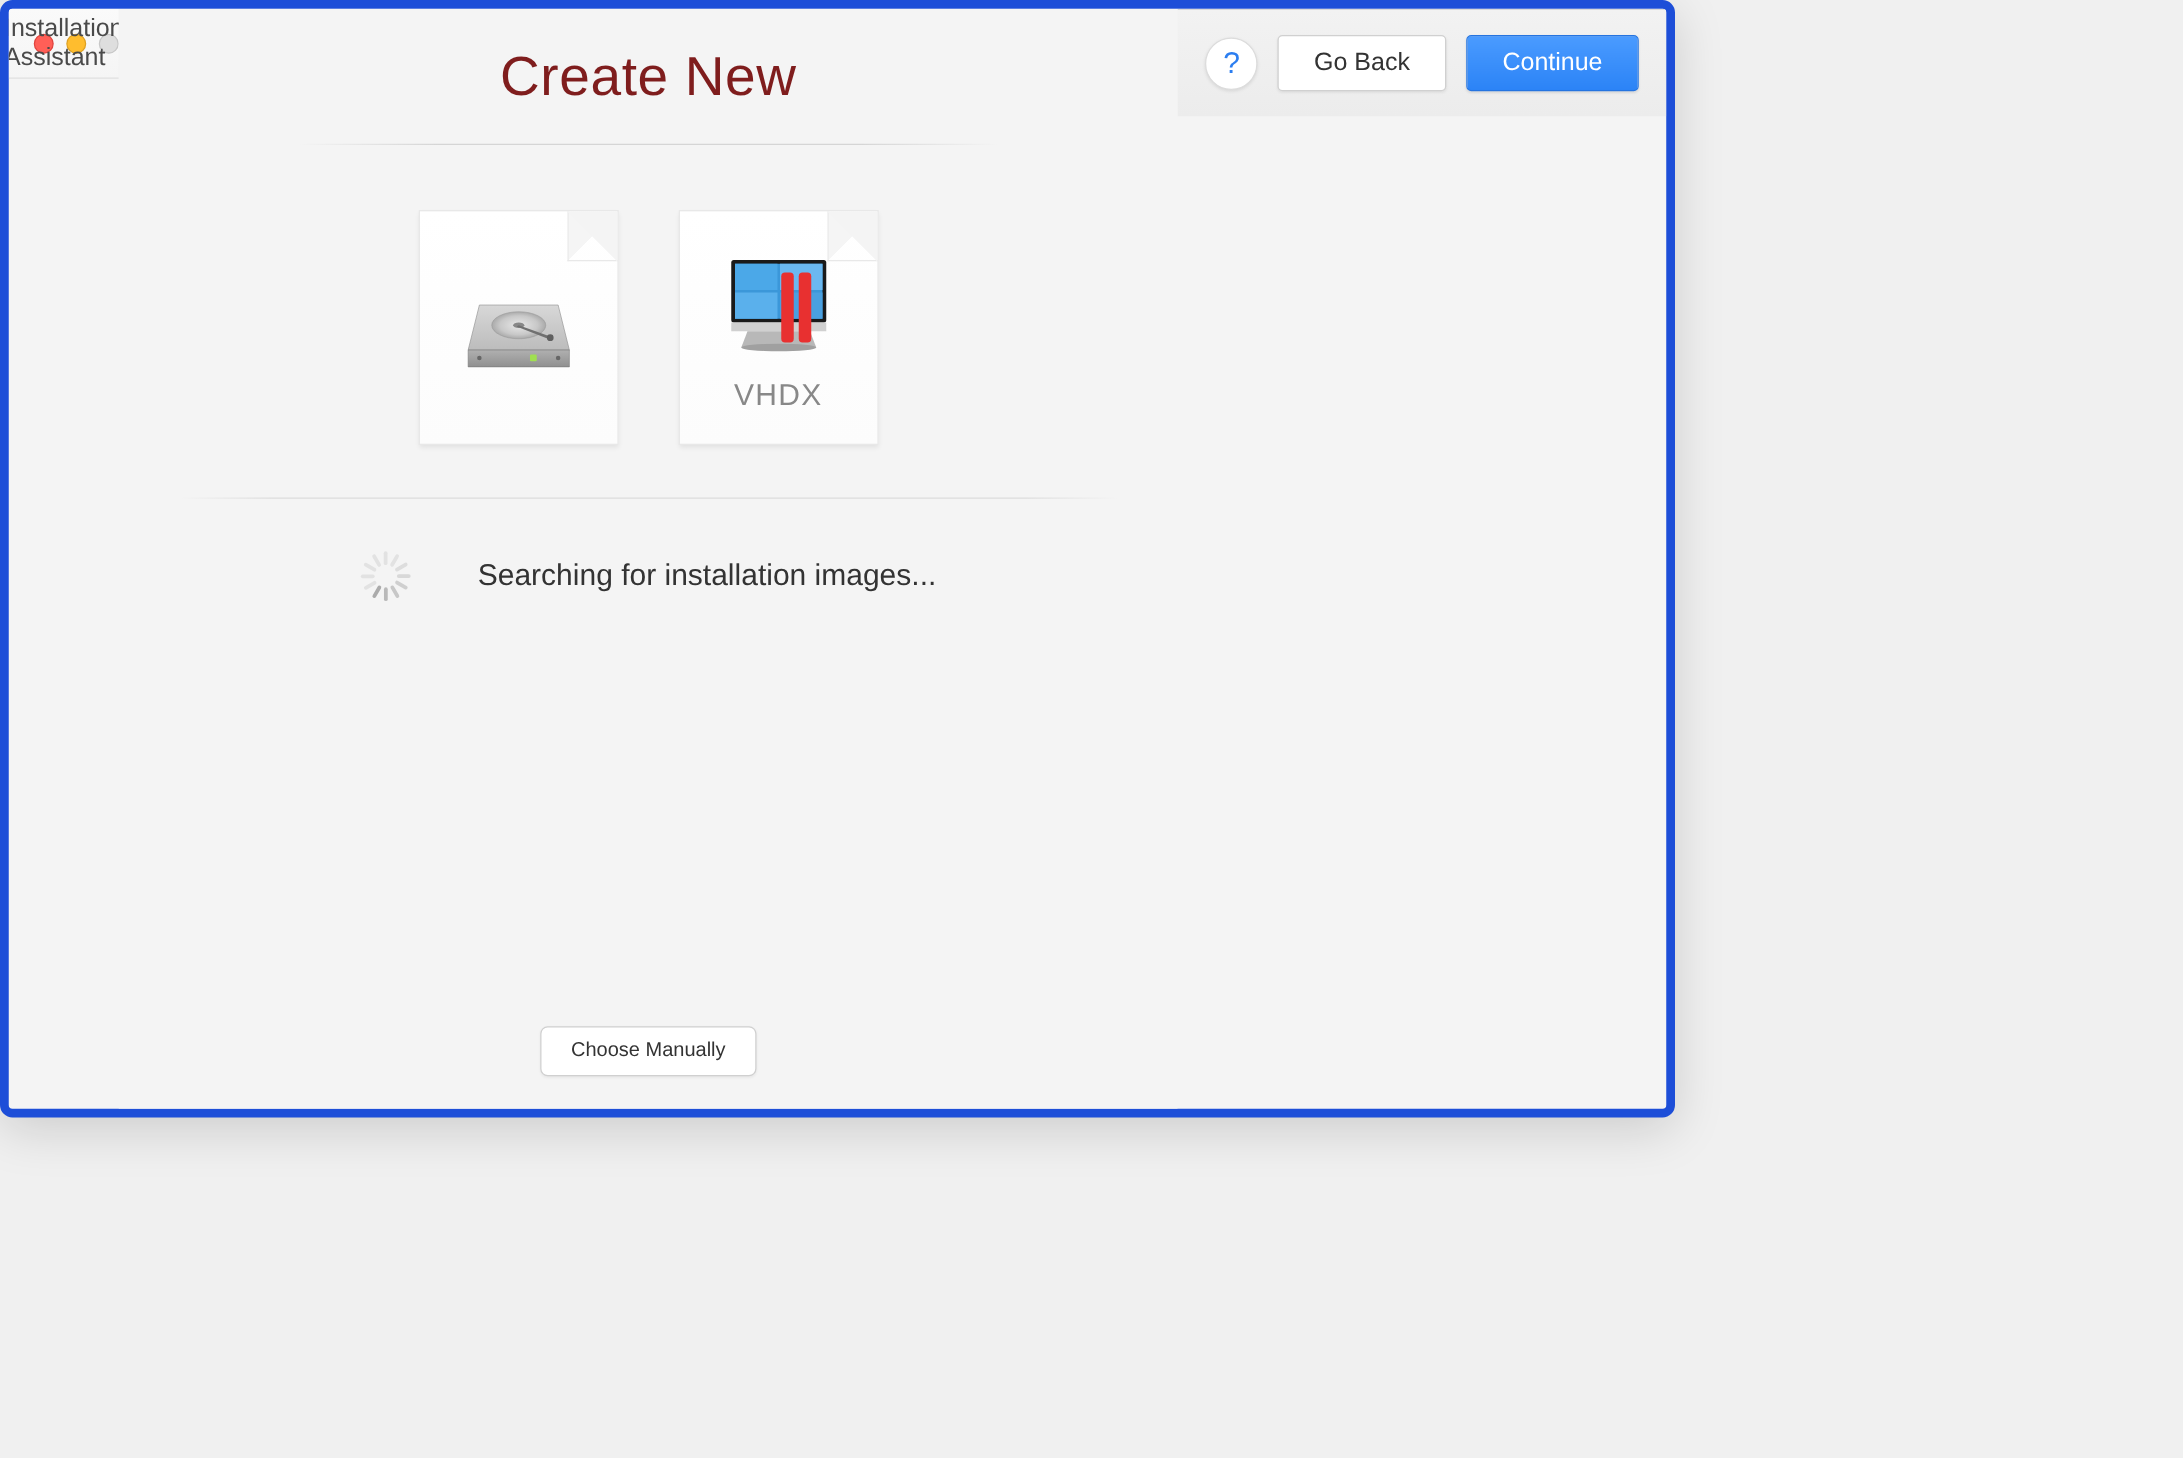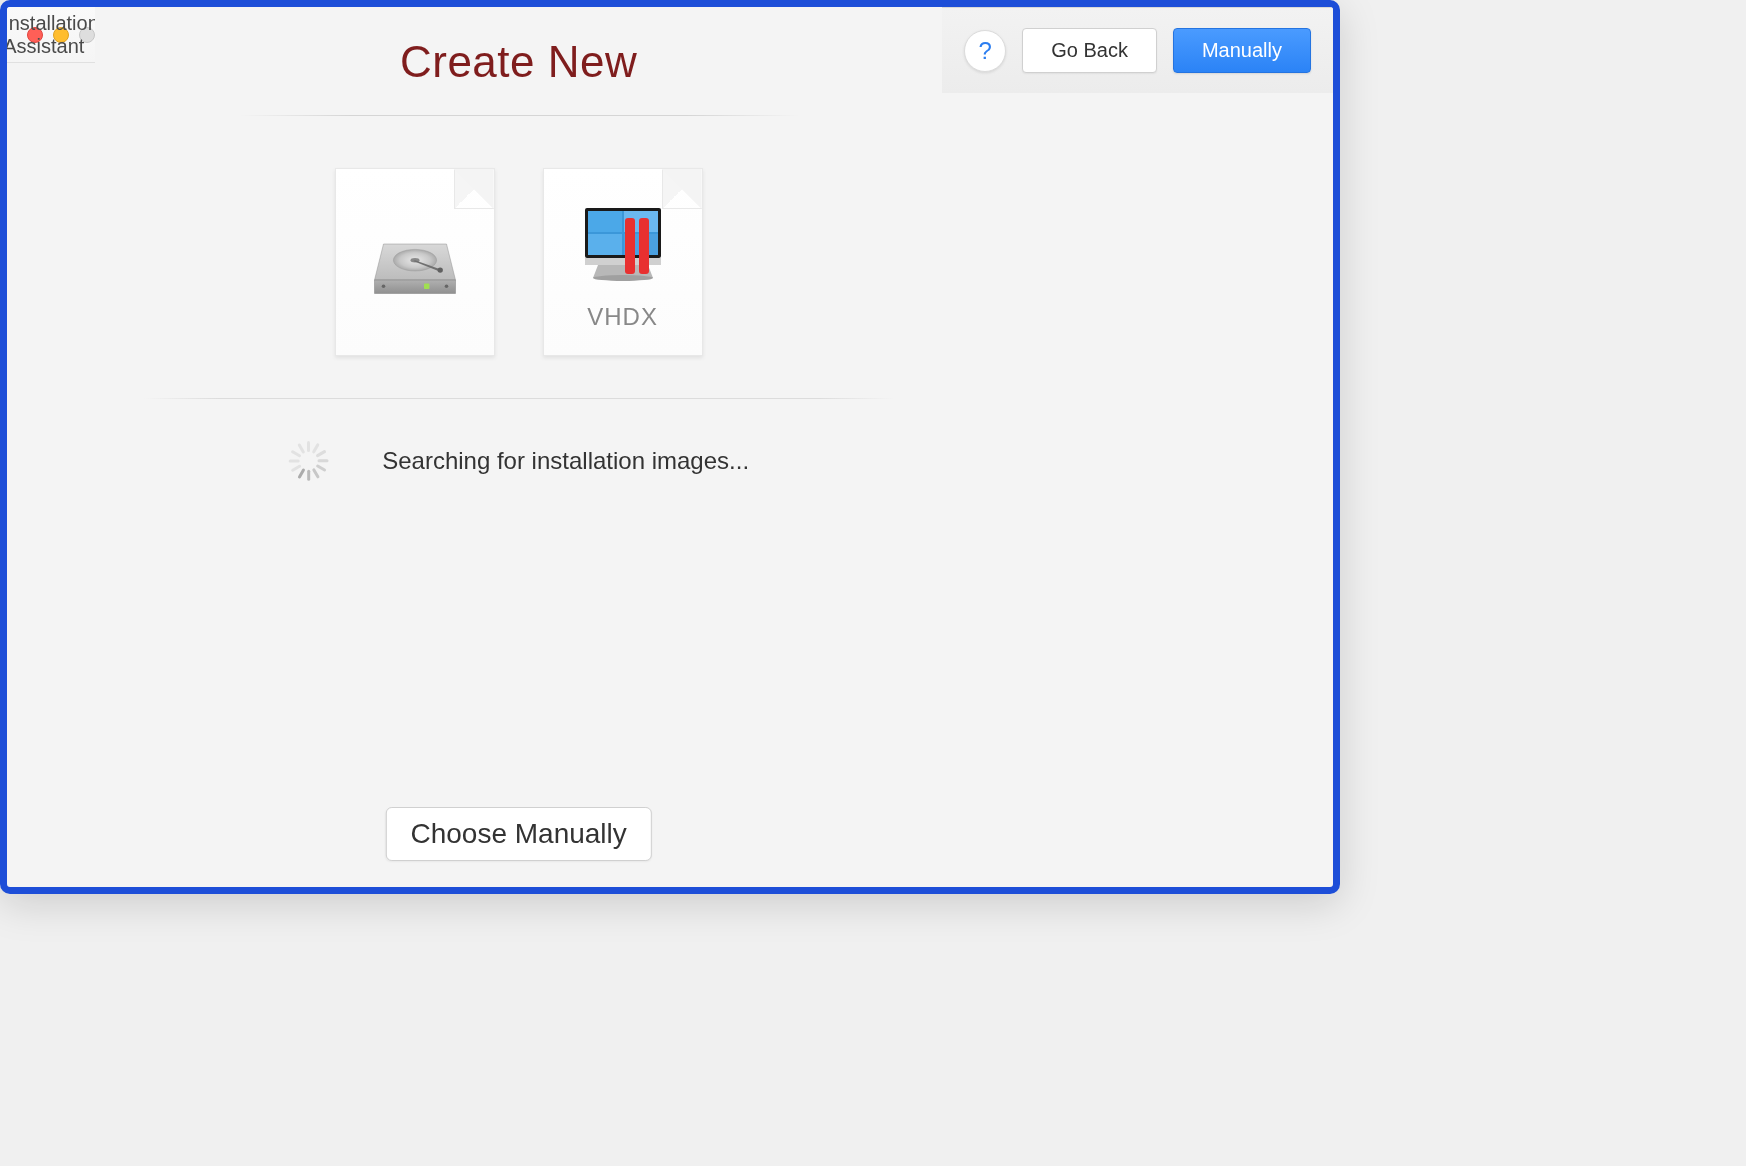--- a/index.html
+++ b/index.html
@@ -200,21 +200,21 @@
       color: #333;
       margin-left: 30px;
     }
     
     .choose-manually-btn {
       position: absolute;
       bottom: 26px;
       left: 50%;
       transform: translateX(-50%);
       padding: 10px 24px;
-      font-size: 28px;
+      font-size: 16px;
       color: #333;
       background: #ffffff;
       border: 1px solid #d0d0d0;
       border-radius: 6px;
       cursor: pointer;
       box-shadow: 0 1px 2px rgba(0,0,0,0.05);
     }
     
     .footer {
       height: 86px;
@@ -366,16 +366,16 @@
     </div>
 
     <button class="choose-manually-btn">Choose Manually</button>
 
   </div>
 
   <div class="footer">
     <div class="help-btn">?</div>
     <div class="footer-spacer"></div>
     <button class="footer-btn back-btn">Go Back</button>
-    <button class="footer-btn continue-btn">Manually</button>
+    <button class="footer-btn continue-btn">Continue</button>
   </div>
 
 </div>
 
 </body></html>

